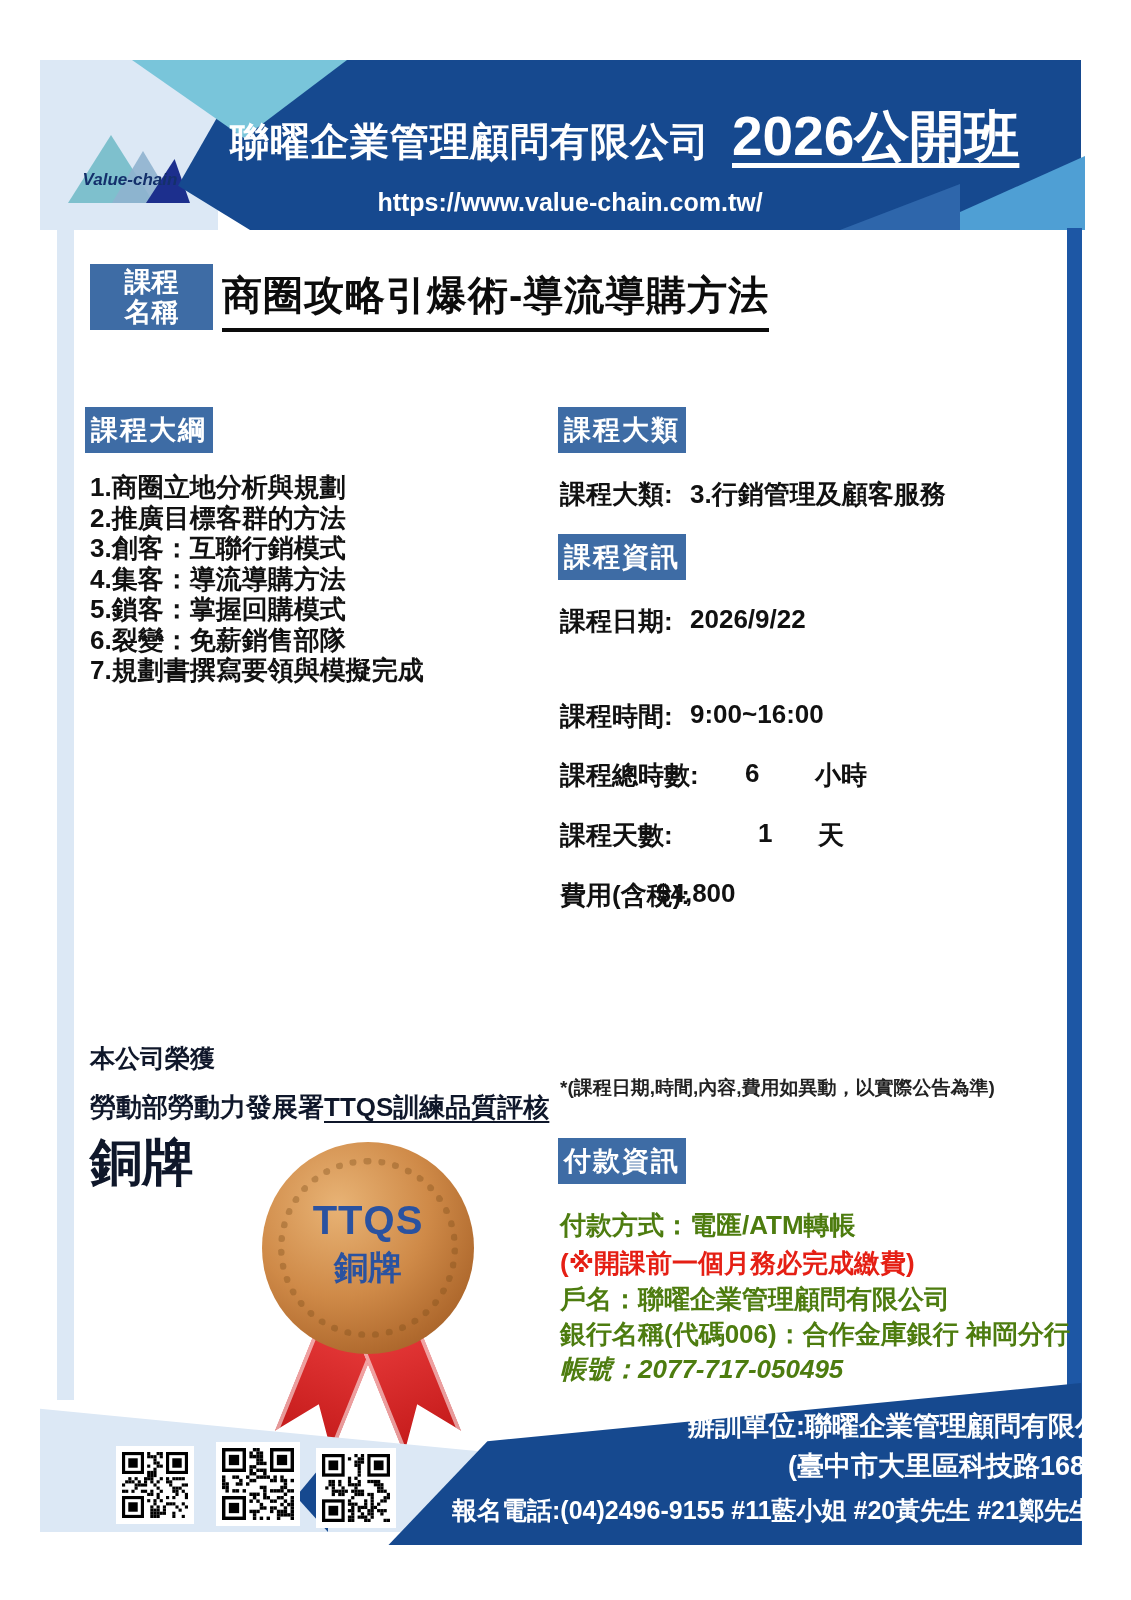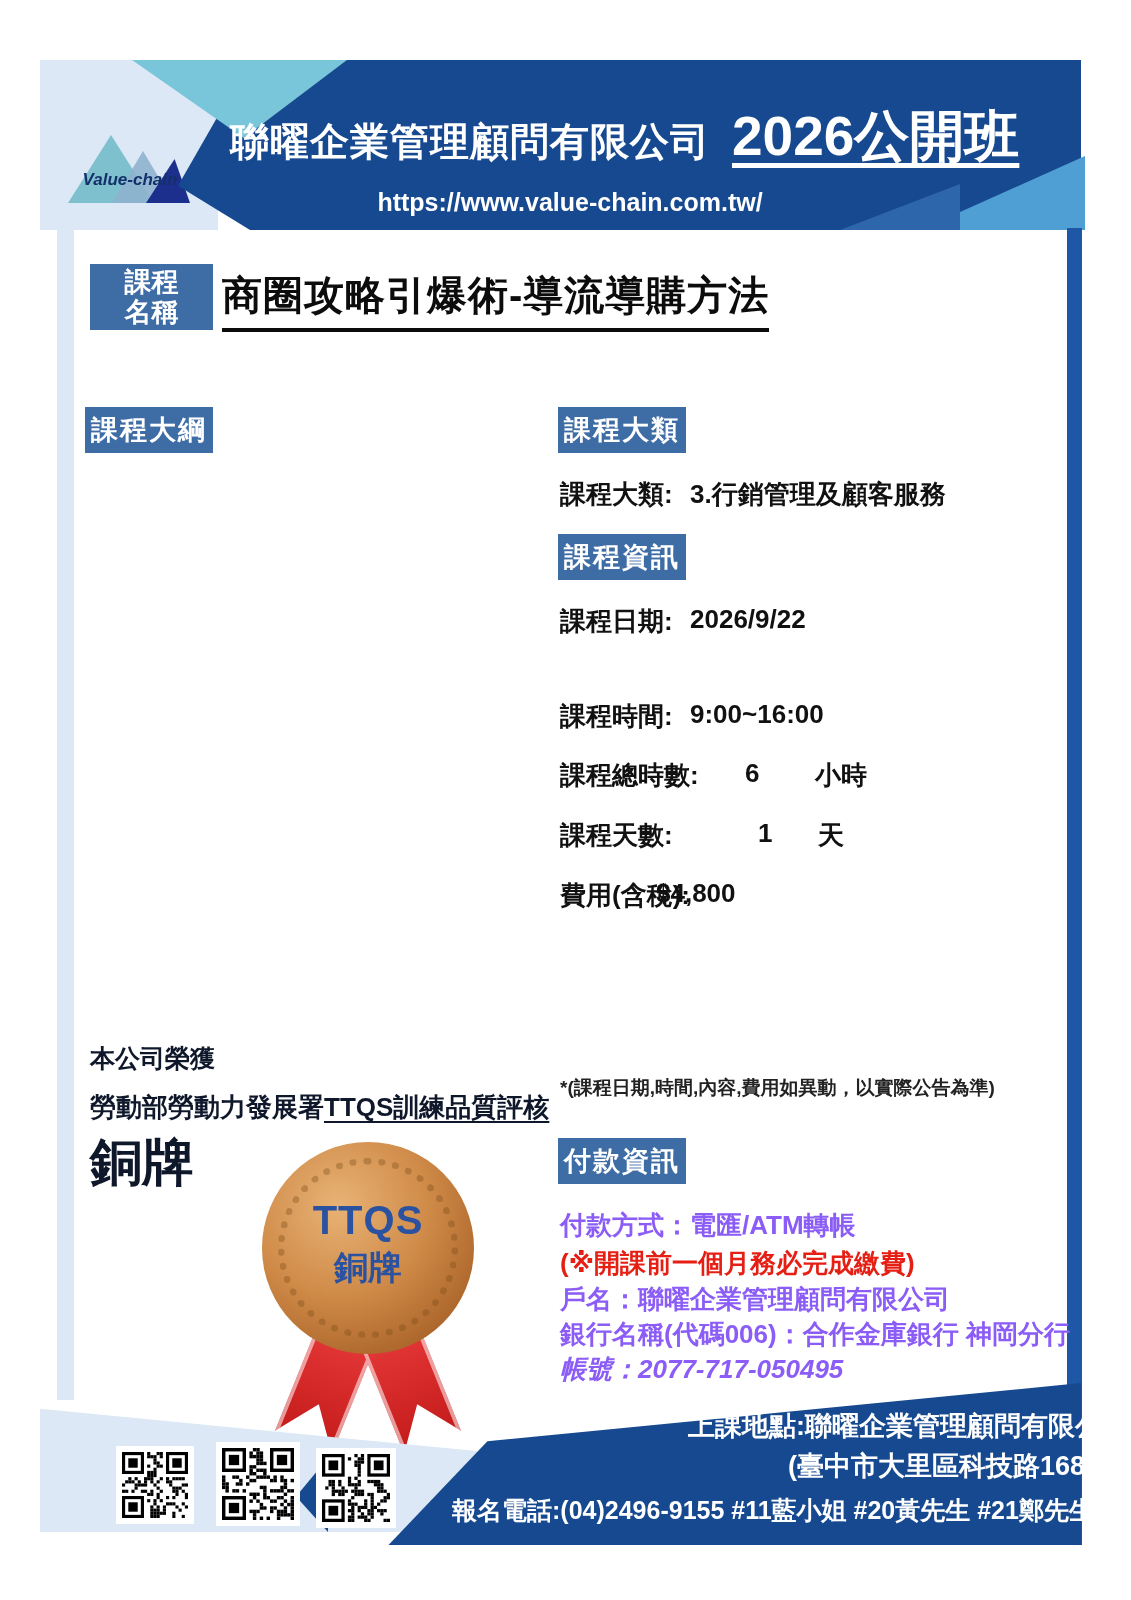--- a/index.html
+++ b/index.html
@@ -48,21 +48,21 @@
   
   #outline-list{left:90px;top:472px;width:440px;font-size:26px;font-weight:700;color:#111;line-height:30.5px;}
 
   
   .info-row{left:560px;width:520px;height:34px;font-size:26px;font-weight:700;color:#111;padding-left:6px;}
   .info-row .lbl{position:absolute;left:0;top:0;}
   .info-row .val{position:absolute;top:0;}
   .note{left:560px;top:1075px;width:520px;font-size:19px;font-weight:600;color:#222;}
 
   
-  .pay-line{left:560px;width:520px;font-size:26px;font-weight:700;color:#8b5cf6;}
+  .pay-line{left:560px;width:520px;font-size:26px;font-weight:700;color:#4d7c0f;}
   .pay-warning{color:#e51f14;}
 
   
   .award-text{color:#0f172a;font-weight:700;}
   #award-line1{left:90px;top:1042px;font-size:25px;}
   #award-line2{left:90px;top:1090px;font-size:26px;}
   #award-line2 .u{text-decoration:underline;text-underline-offset:5px;}
   #award-line3{left:90px;top:1128px;font-size:52px;font-weight:800;}
 
   
@@ -125,20 +125,29 @@
     <div id="site-url" class="abs">https://www.value-chain.com.tw/</div>
   </div>
 
   <div id="left-strip" class="abs"></div>
   <div id="right-bar" class="abs"></div>
 
   <div id="course-name-box" class="abs label-box">課程名稱</div>
   <div id="course-title" class="abs">商圈攻略引爆術-導流導購方法</div>
 
   <div id="outline-box" class="abs label-box section-box">課程大綱</div>
+  <div id="outline-list" class="abs">
+    <div>1.商圈立地分析與規劃</div>
+    <div>2.推廣目標客群的方法</div>
+    <div>3.創客：互聯行銷模式</div>
+    <div>4.集客：導流導購方法</div>
+    <div>5.鎖客：掌握回購模式</div>
+    <div>6.裂變：免薪銷售部隊</div>
+    <div>7.規劃書撰寫要領與模擬完成</div>
+  </div>
 
   <div id="category-box" class="abs label-box section-box">課程大類</div>
   <div class="abs info-row" style="top:477px;">
     <span class="lbl">課程大類:</span>
     <span class="val" style="left:130px;">3.行銷管理及顧客服務</span>
   </div>
 
   <div id="info-box" class="abs label-box section-box">課程資訊</div>
 
   <div class="abs info-row" style="top:604px;">
@@ -187,21 +196,21 @@
         <div id="medal-l1">TTQS</div>
         <div id="medal-l2">銅牌</div>
       </div>
     </div>
   </div>
 
   <div id="footer-lightpoly" class="abs"></div>
   <div id="footer-band" class="abs"></div>
   <div id="footer-mini-tri" class="abs"></div>
 
-  <div id="footer-line1" class="abs footer-text">上課地點:聯曜企業管理顧問有限公司</div>
+  <div id="footer-line1" class="abs footer-text">辦訓單位:聯曜企業管理顧問有限公司</div>
   <div id="footer-line2" class="abs footer-text">(臺中市大里區科技路168號5樓之3)</div>
   <div id="footer-line3" class="abs footer-text">報名電話:(04)2496-9155 #11藍小姐 #20黃先生 #21鄭先生</div>
 
   <div id="qr1" class="abs qr"><svg width="66" height="66" xmlns="http://www.w3.org/2000/svg">
         <rect x="25.14" y="0.00" width="3.14" height="3.14" fill="#000"></rect>
         <rect x="34.57" y="0.00" width="3.14" height="3.14" fill="#000"></rect>
         <rect x="37.71" y="0.00" width="3.14" height="3.14" fill="#000"></rect>
         <rect x="25.14" y="3.14" width="3.14" height="3.14" fill="#000"></rect>
         <rect x="28.29" y="3.14" width="3.14" height="3.14" fill="#000"></rect>
         <rect x="31.43" y="3.14" width="3.14" height="3.14" fill="#000"></rect>

